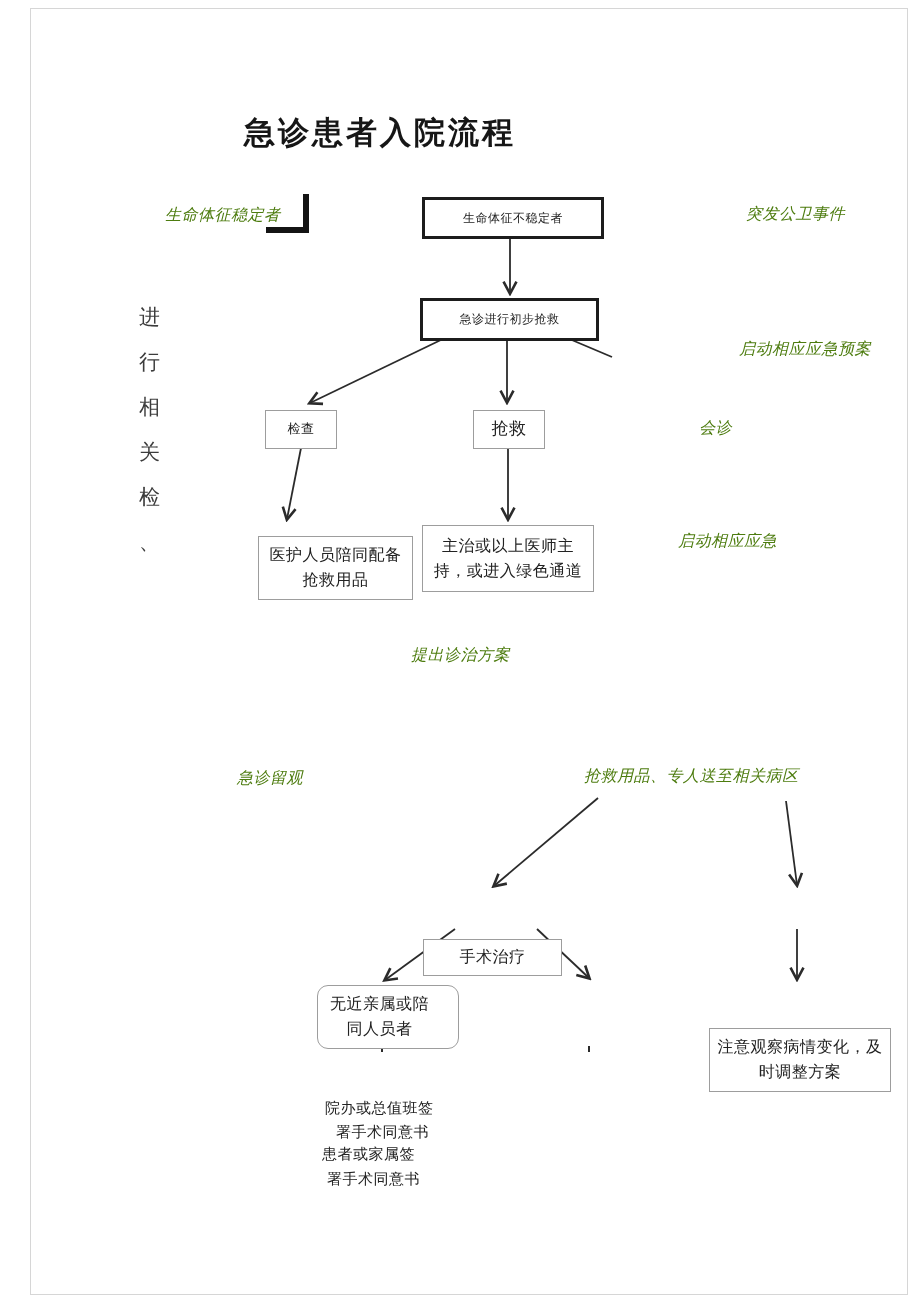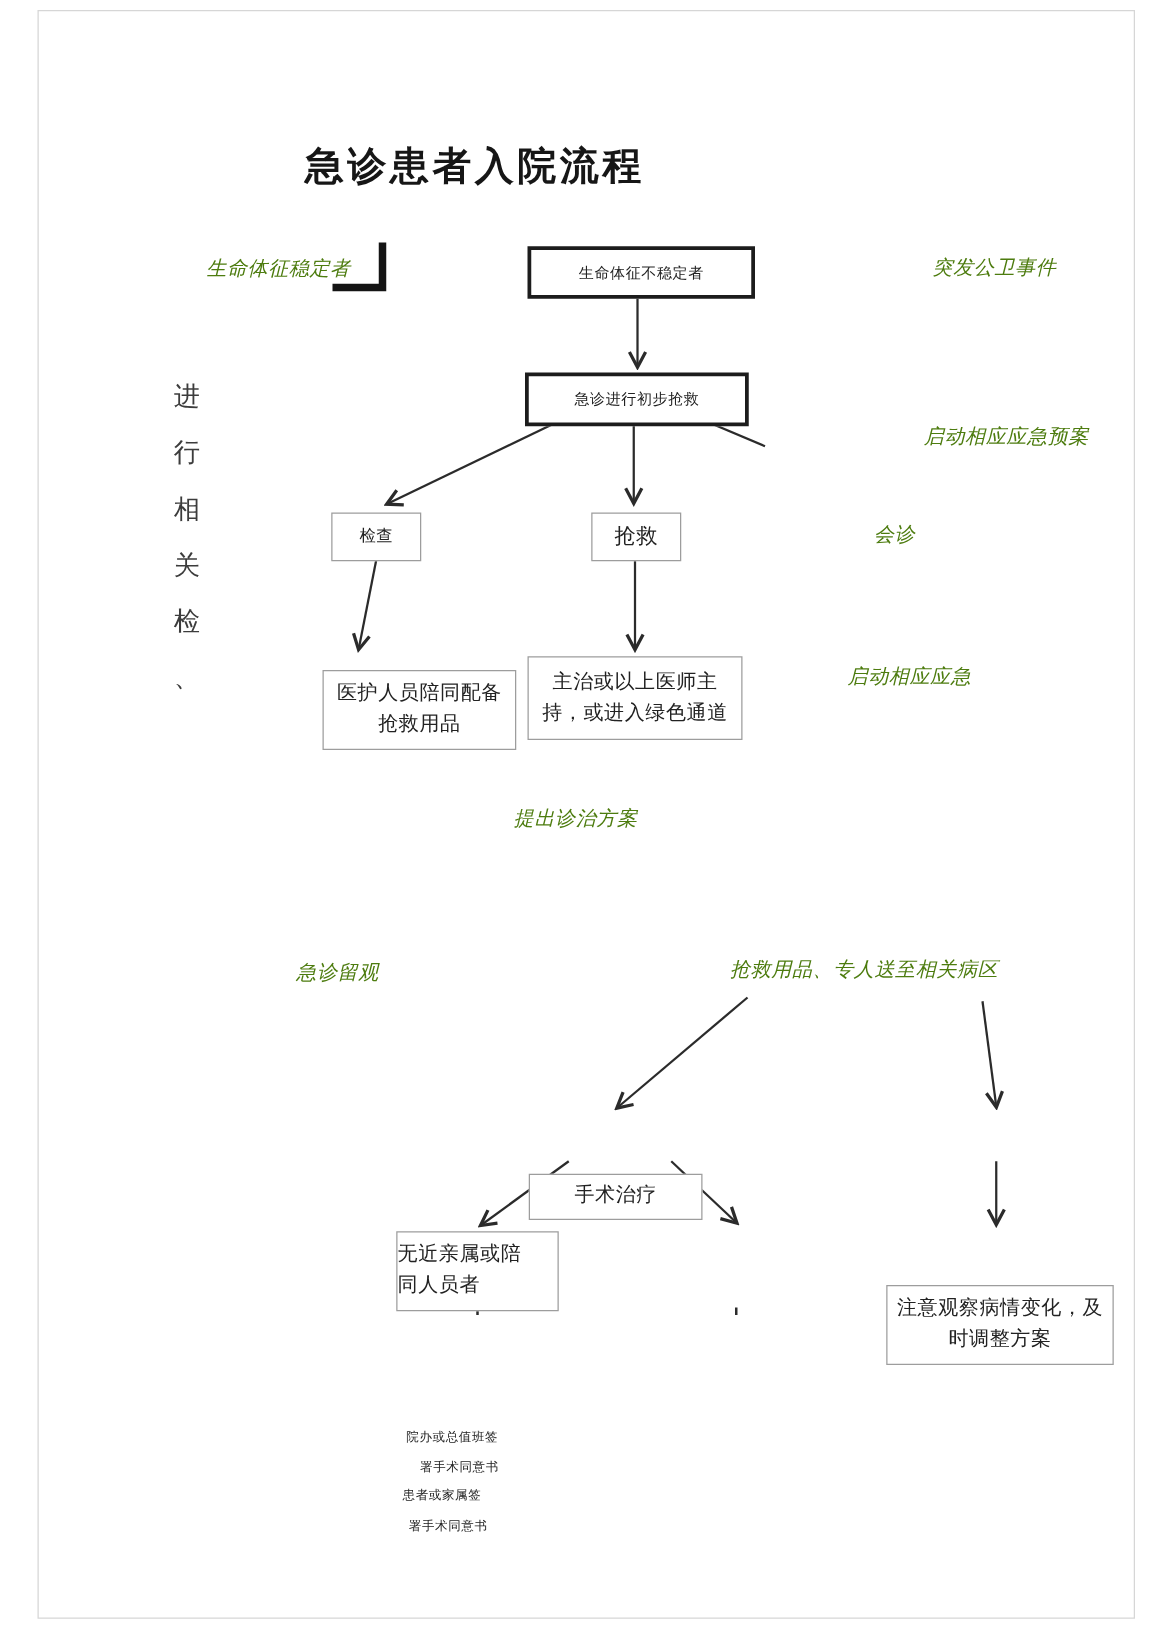--- a/index.html
+++ b/index.html
@@ -16,27 +16,27 @@
     font-size:31px; font-weight:600; letter-spacing:3px; color:#161616;
   }
   .lbl { position:absolute; font-size:16px; letter-spacing:0.5px; white-space:nowrap; color:#4d7c0f;font-style:italic; }
   .box {
     position:absolute; display:flex; align-items:center; justify-content:center;
     text-align:center; font-size:16px; line-height:1.55; white-space:pre-line;
     letter-spacing:0.5px; color:#222; background:#fff;
   }
   .box.bold { border:3px solid #1c1c1c; font-size:12px; }
   .box.thin { border:1px solid #9d9d9d; }
-  .box.left-text { justify-content:flex-start; text-align:left; padding-left:0; }
+  .box.left-text { justify-content:flex-start; text-align:center; padding-left:12px;border-radius:11px; }
   .left-note {
     position:absolute; left:139px; top:303px; display:flex; flex-direction:column;
     font-size:21px; color:#3c3c3c; letter-spacing:0;
   }
   .left-note span { height:45px; display:block; }
-  .sign-note { position:absolute; font-size:10px; letter-spacing:0.5px; white-space:nowrap; color:#222;margin-top:44px; }
+  .sign-note { position:absolute; font-size:15px; letter-spacing:0.5px; white-space:nowrap; color:#222; }
   svg.flow-layer { position:absolute; left:0; top:0; pointer-events:none; }
 </style>
 </head>
 <body>
 
 <div class="page">
   <div class="page-border"></div>
 
   <div class="doc-title">急诊患者入院流程</div>
 

